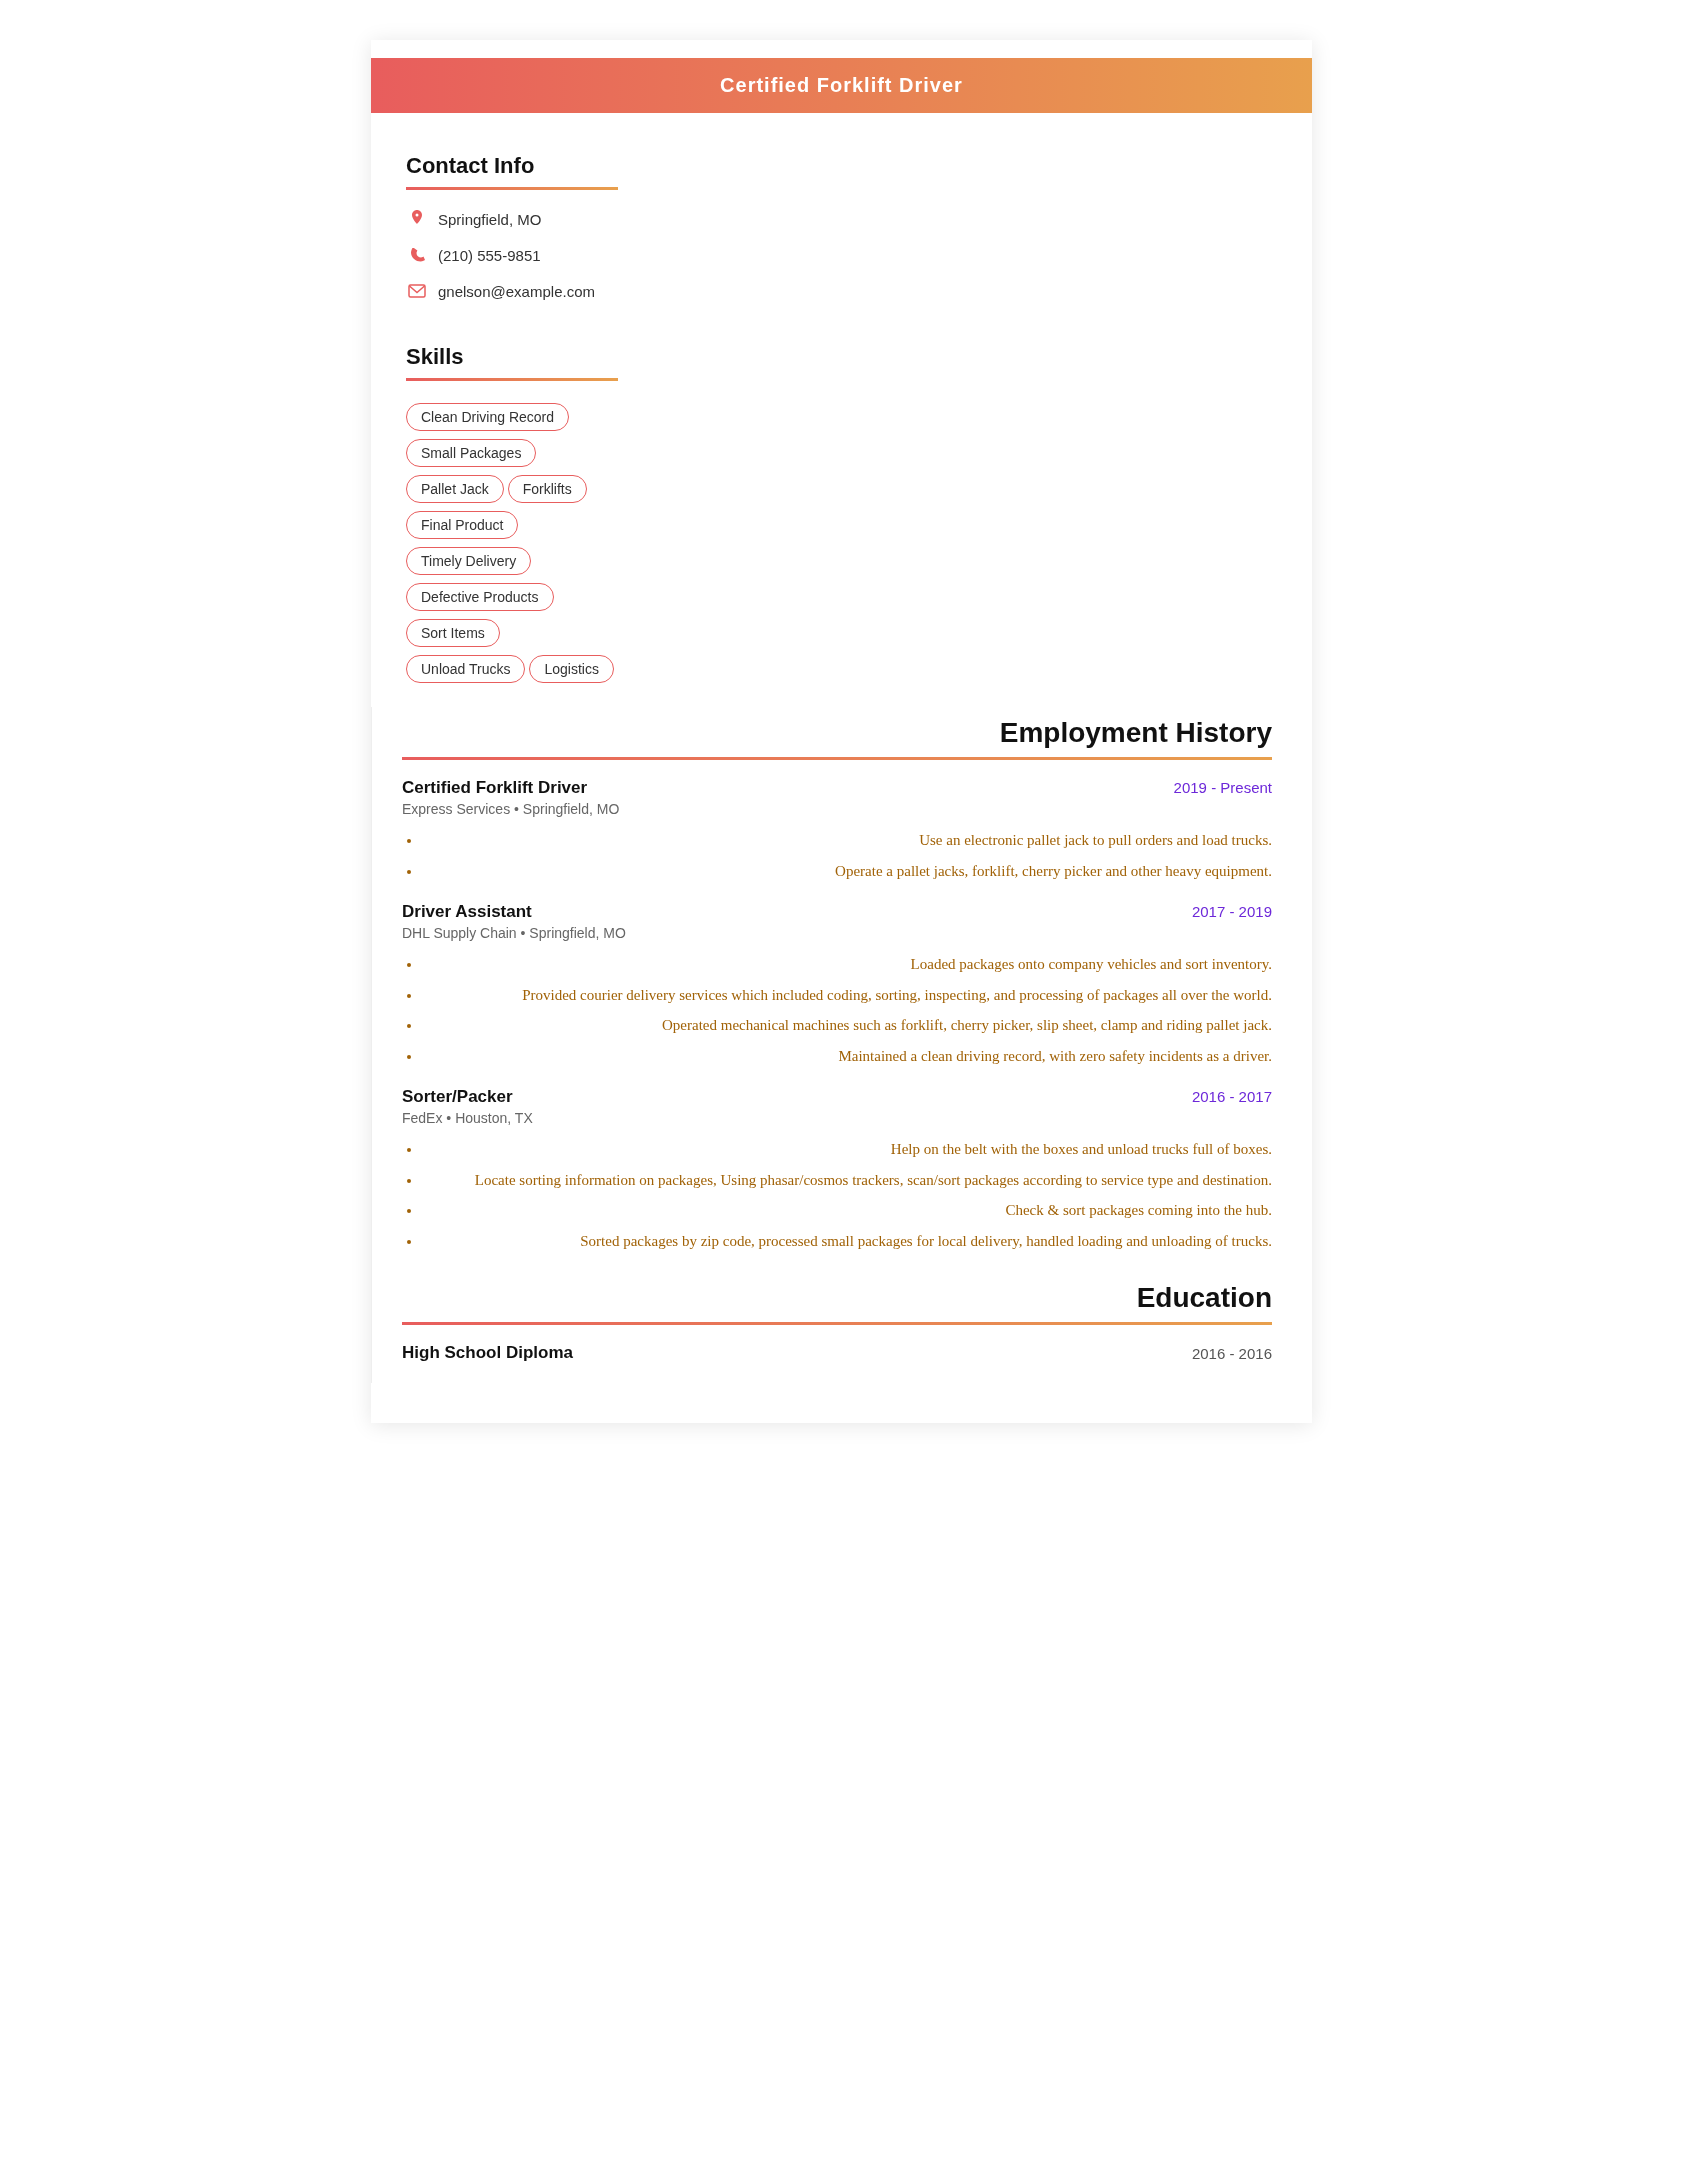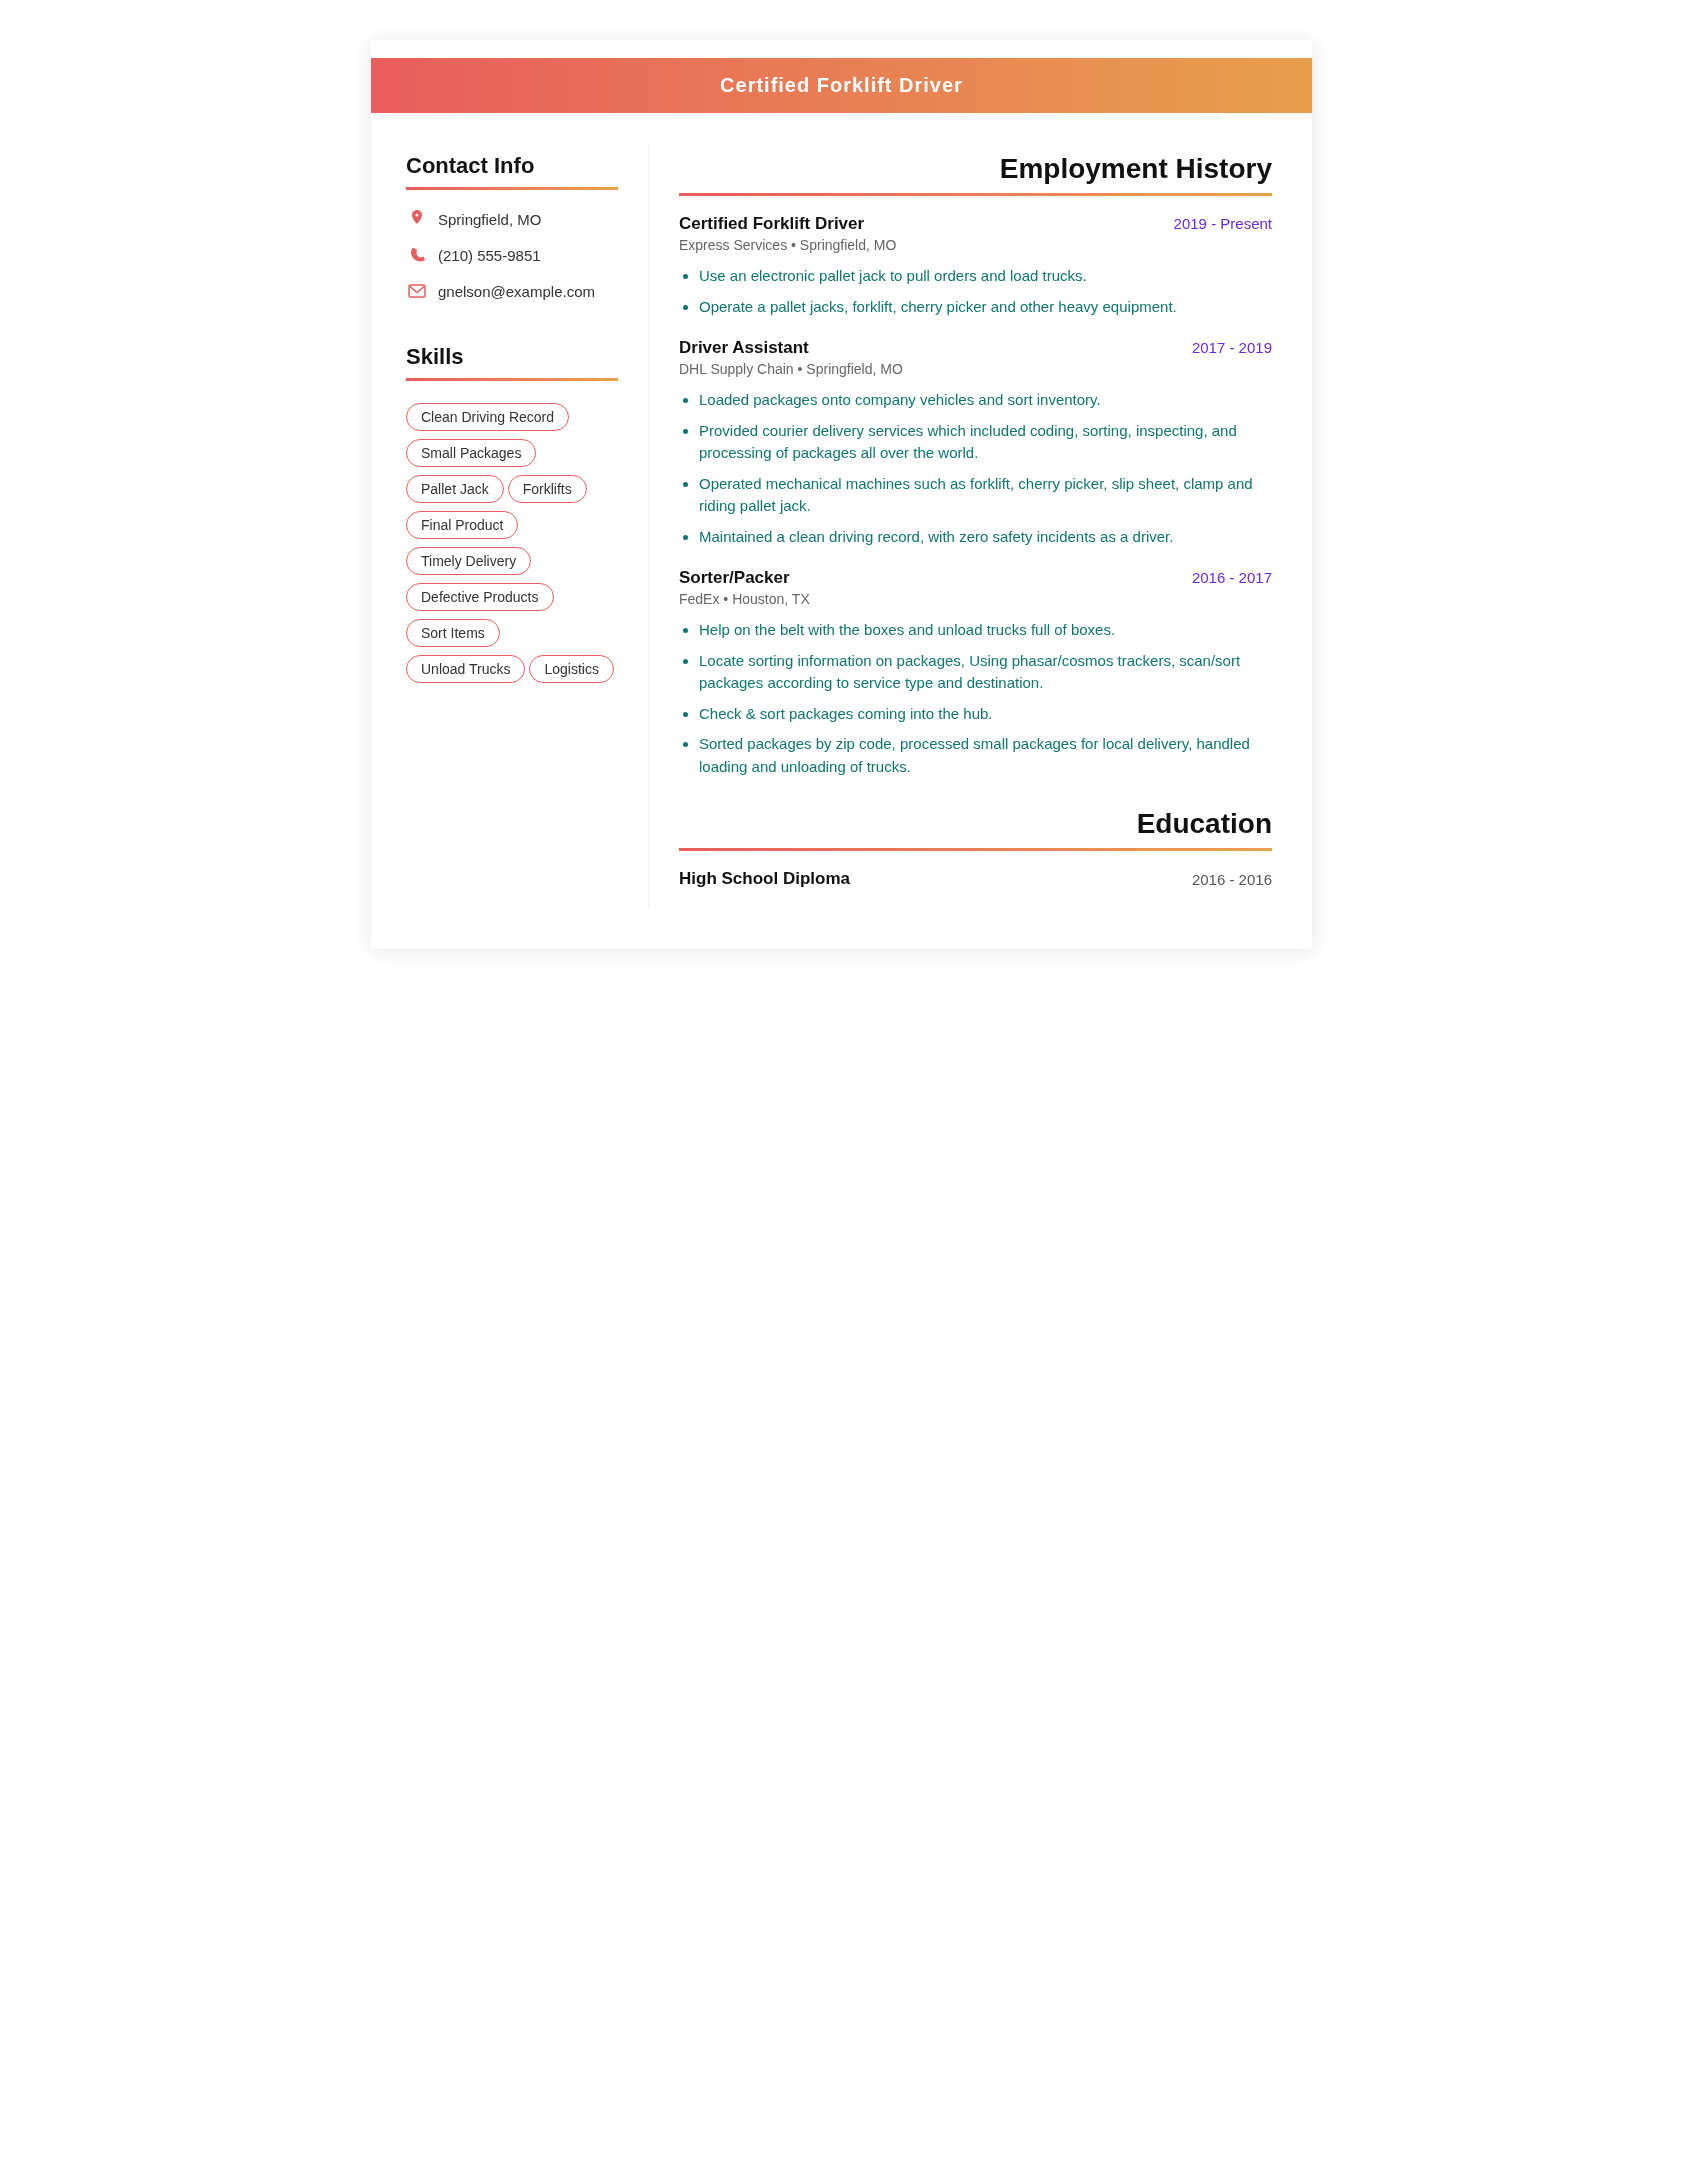--- a/index.html
+++ b/index.html
@@ -39,20 +39,21 @@
     .subtitle-bar span {
       color: #fff;
       font-size: 20px;
       font-weight: bold;
       font-family: Arial, sans-serif;
       letter-spacing: 1px;
     }
     .body {
       display: flex;
       padding: 30px 0 40px;
+      flex-direction: column;
     }
     .sidebar {
       width: 277px;
       padding: 10px 30px 20px 35px;
       flex-shrink: 0;
     }
     .main {
       flex: 1;
       padding: 10px 40px 20px 30px;
       border-left: 1px solid #eee;
@@ -128,24 +129,25 @@
       font-family: Arial, sans-serif;
       margin-bottom: 12px;
     }
     .job-bullets {
       list-style: disc;
       padding-left: 20px;
       margin-bottom: 20px;
     }
     .job-bullets li {
       font-size: 15px;
-      color: #0f766e;
-      font-family: Liberation Sans, sans-serif;
+      color: #a16207;
+      font-family: Liberation Serif, serif;
       margin-bottom: 8px;
       line-height: 1.5;
+      text-align: right;
     }
     .edu-header {
       display: flex;
       justify-content: space-between;
       align-items: center;
       margin-top: 10px;
     }
     .edu-title {
       font-size: 17px;
       font-weight: bold;

